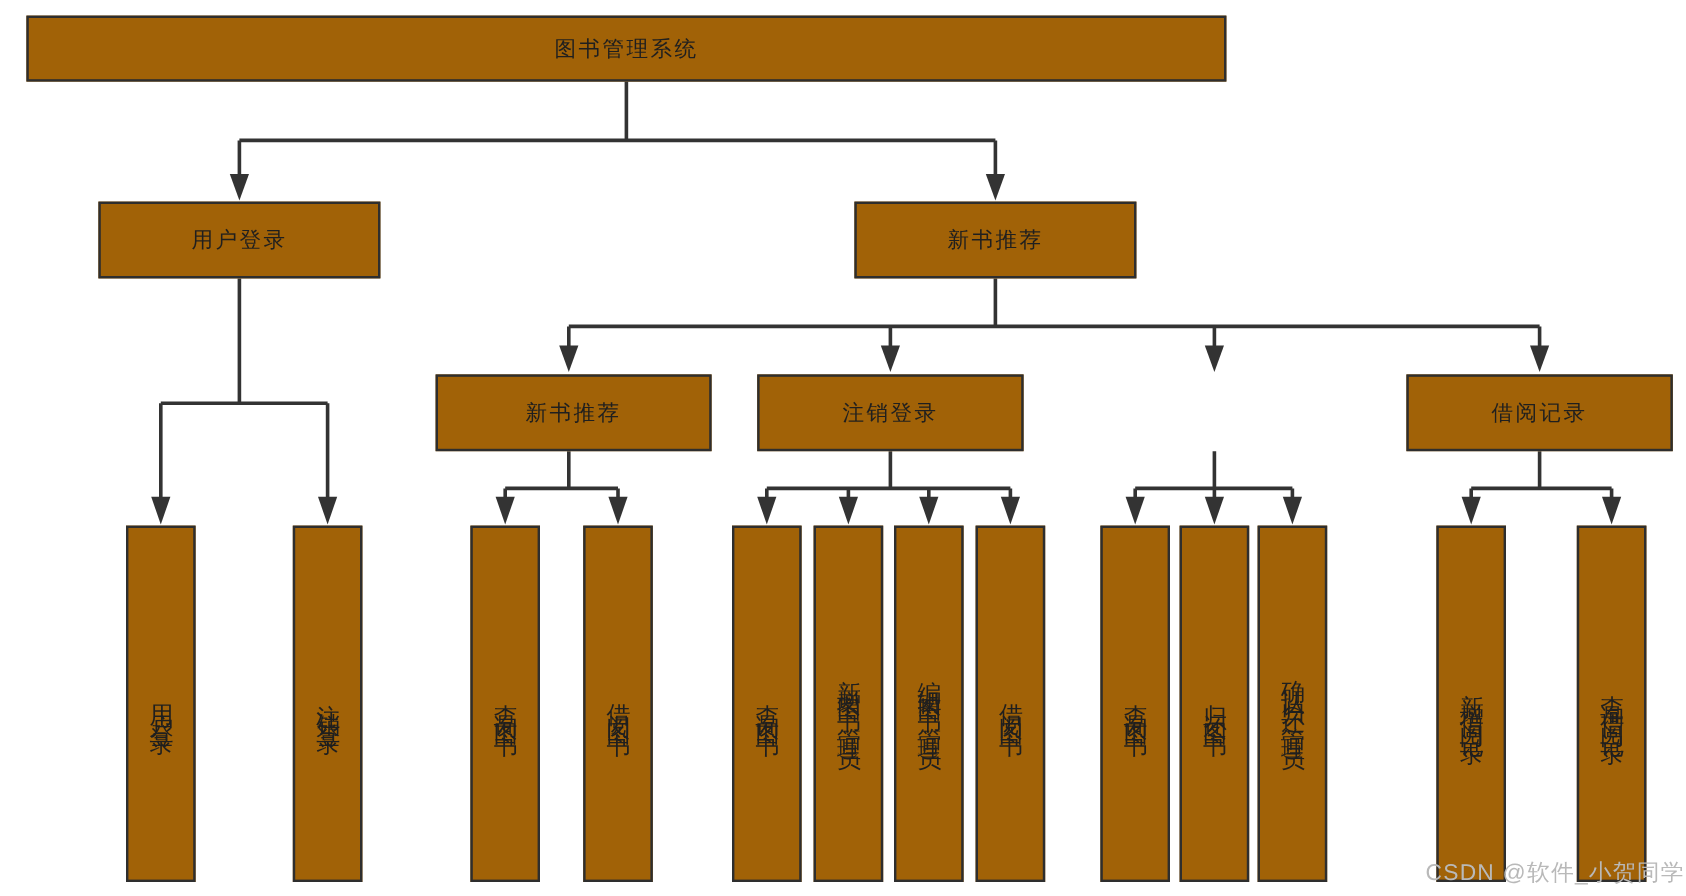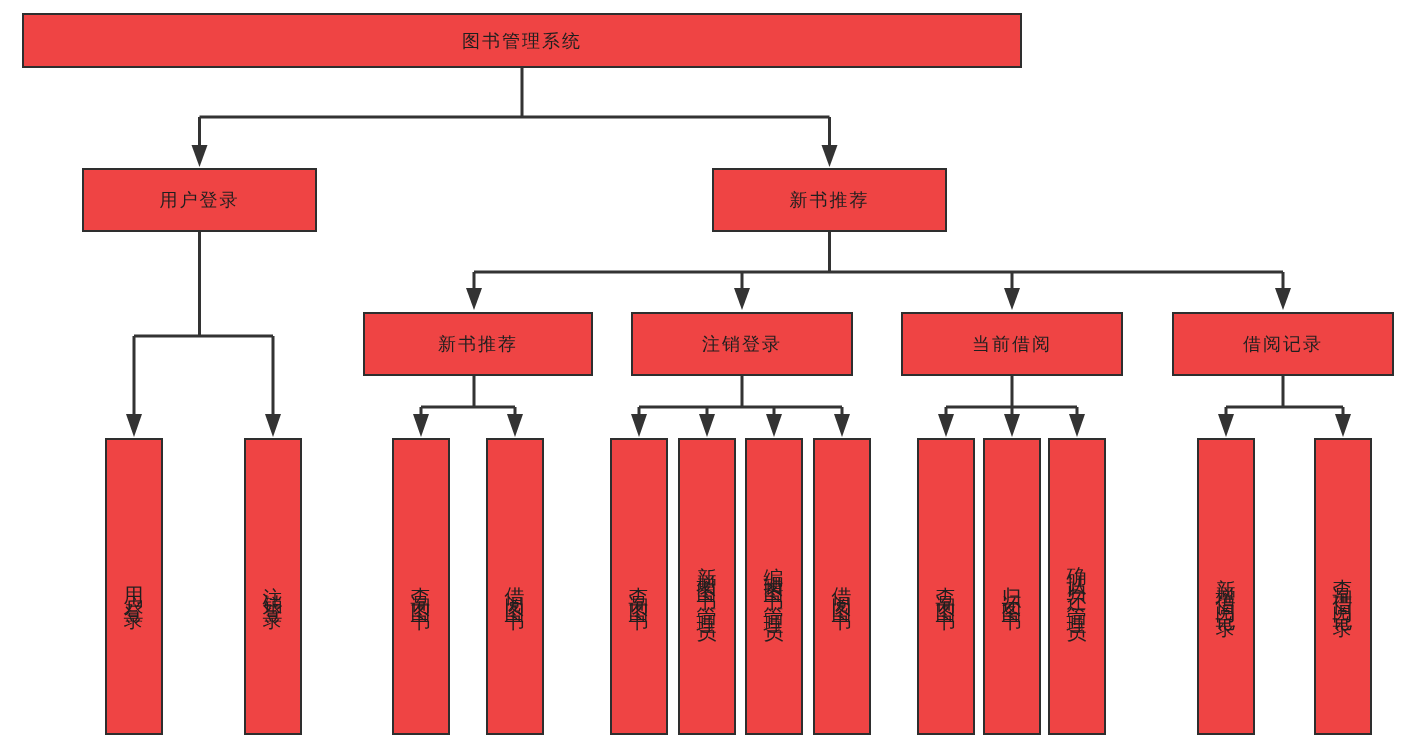--- a/index.html
+++ b/index.html
@@ -13,21 +13,21 @@
   }
   .connectors {
     position: absolute;
     left: 0; top: 0;
     width: 1405px; height: 747px;
   }
   .box {
     position: absolute;
     box-sizing: border-box;
     border: 2px solid #2e2e2e;
-    background: #ef4444;
+    background: #a16207;
     display: flex;
     align-items: center;
     justify-content: center;
     z-index: 2;
   }
   .hlabel {
     font-size: 18px;
     color: #1f1f1f;
     letter-spacing: 2px;
     white-space: nowrap;
@@ -121,23 +121,20 @@
   <div class="box lvl2 n-book-management">
     <span class="hlabel">新书推荐</span>
   </div>
 
   <div class="box lvl3 n-new-book">
     <span class="hlabel">新书推荐</span>
   </div>
   <div class="box lvl3 n-book-borrow">
     <span class="hlabel">注销登录</span>
   </div>
-  <div class="box lvl3 n-current-borrow">
-    <span class="hlabel">当前借阅</span>
-  </div>
   <div class="box lvl3 n-borrow-record">
     <span class="hlabel">借阅记录</span>
   </div>
 
   <div class="box leaf lf-a1">
     <span class="vlabel">用户登录</span>
   </div>
   <div class="box leaf lf-a2">
     <span class="vlabel">注销登录</span>
   </div>
@@ -172,14 +169,15 @@
     <span class="vlabel">确认归还（管理员）</span>
   </div>
 
   <div class="box leaf lf-e1">
     <span class="vlabel">新增借阅记录</span>
   </div>
   <div class="box leaf lf-e2">
     <span class="vlabel">查询借阅记录</span>
   </div>
 
+  <div class="watermark">CSDN @软件_小贺同学</div>
 
 </div>
 
 </body></html>

